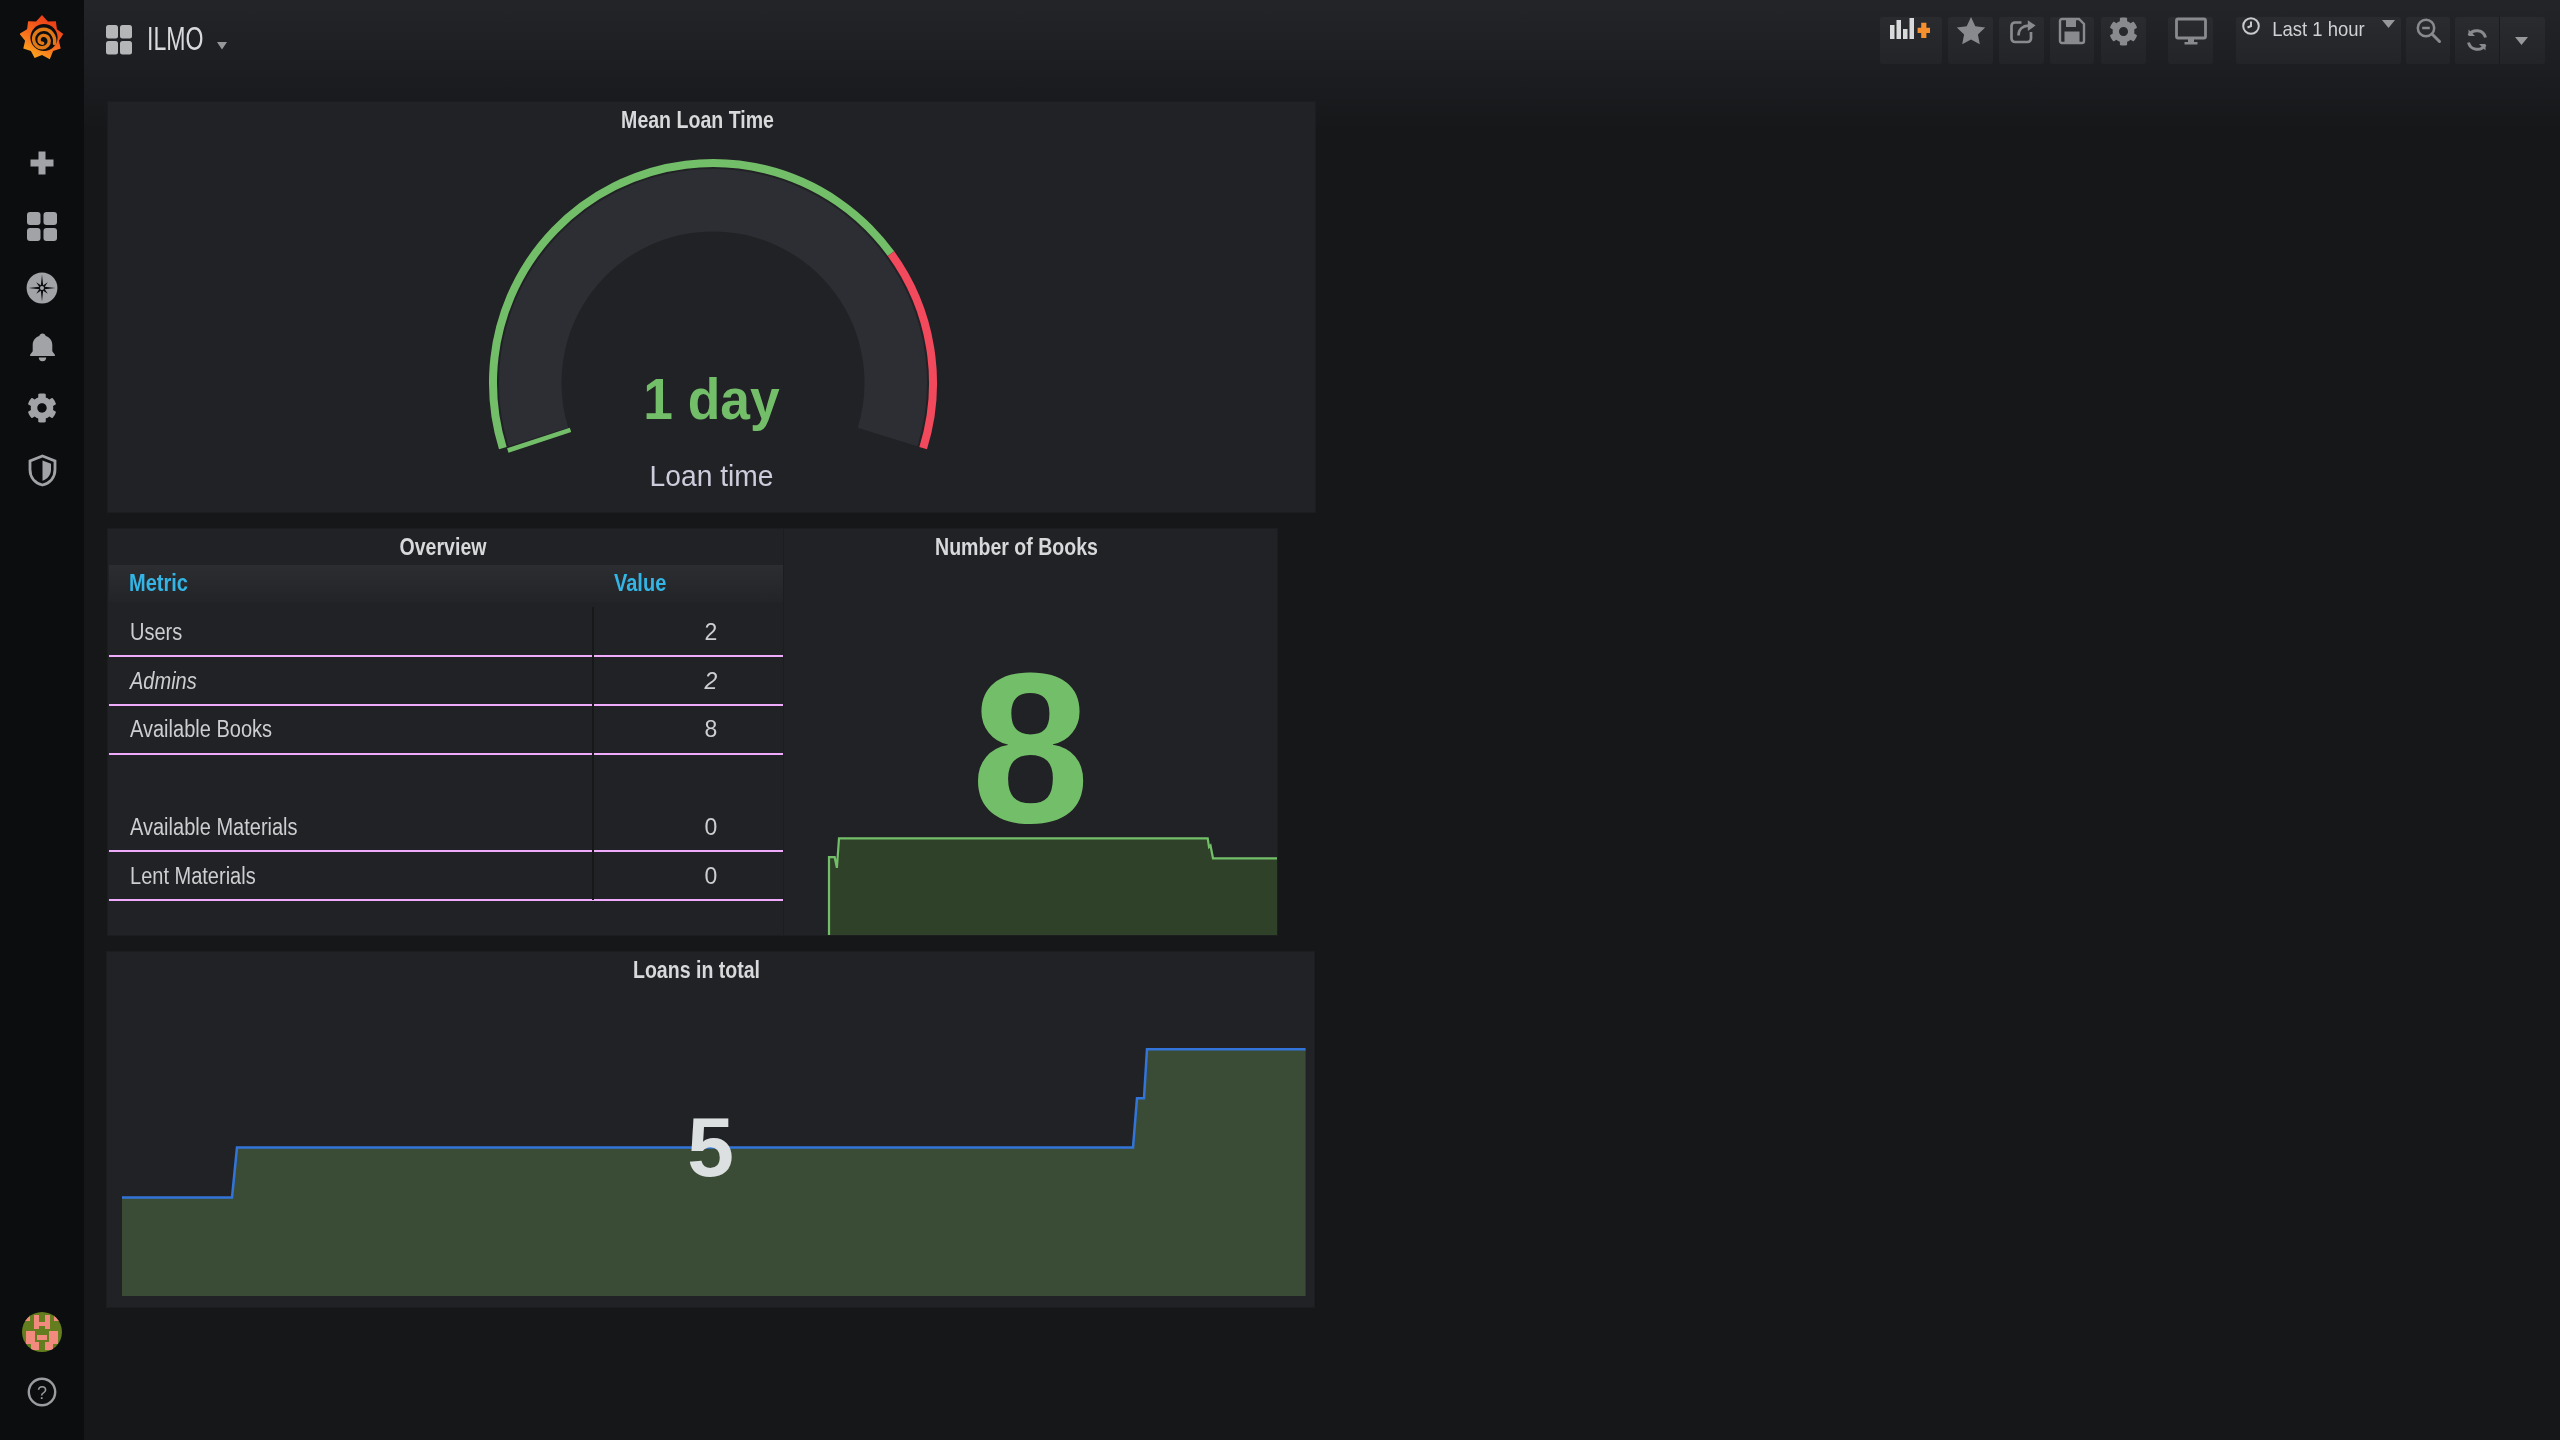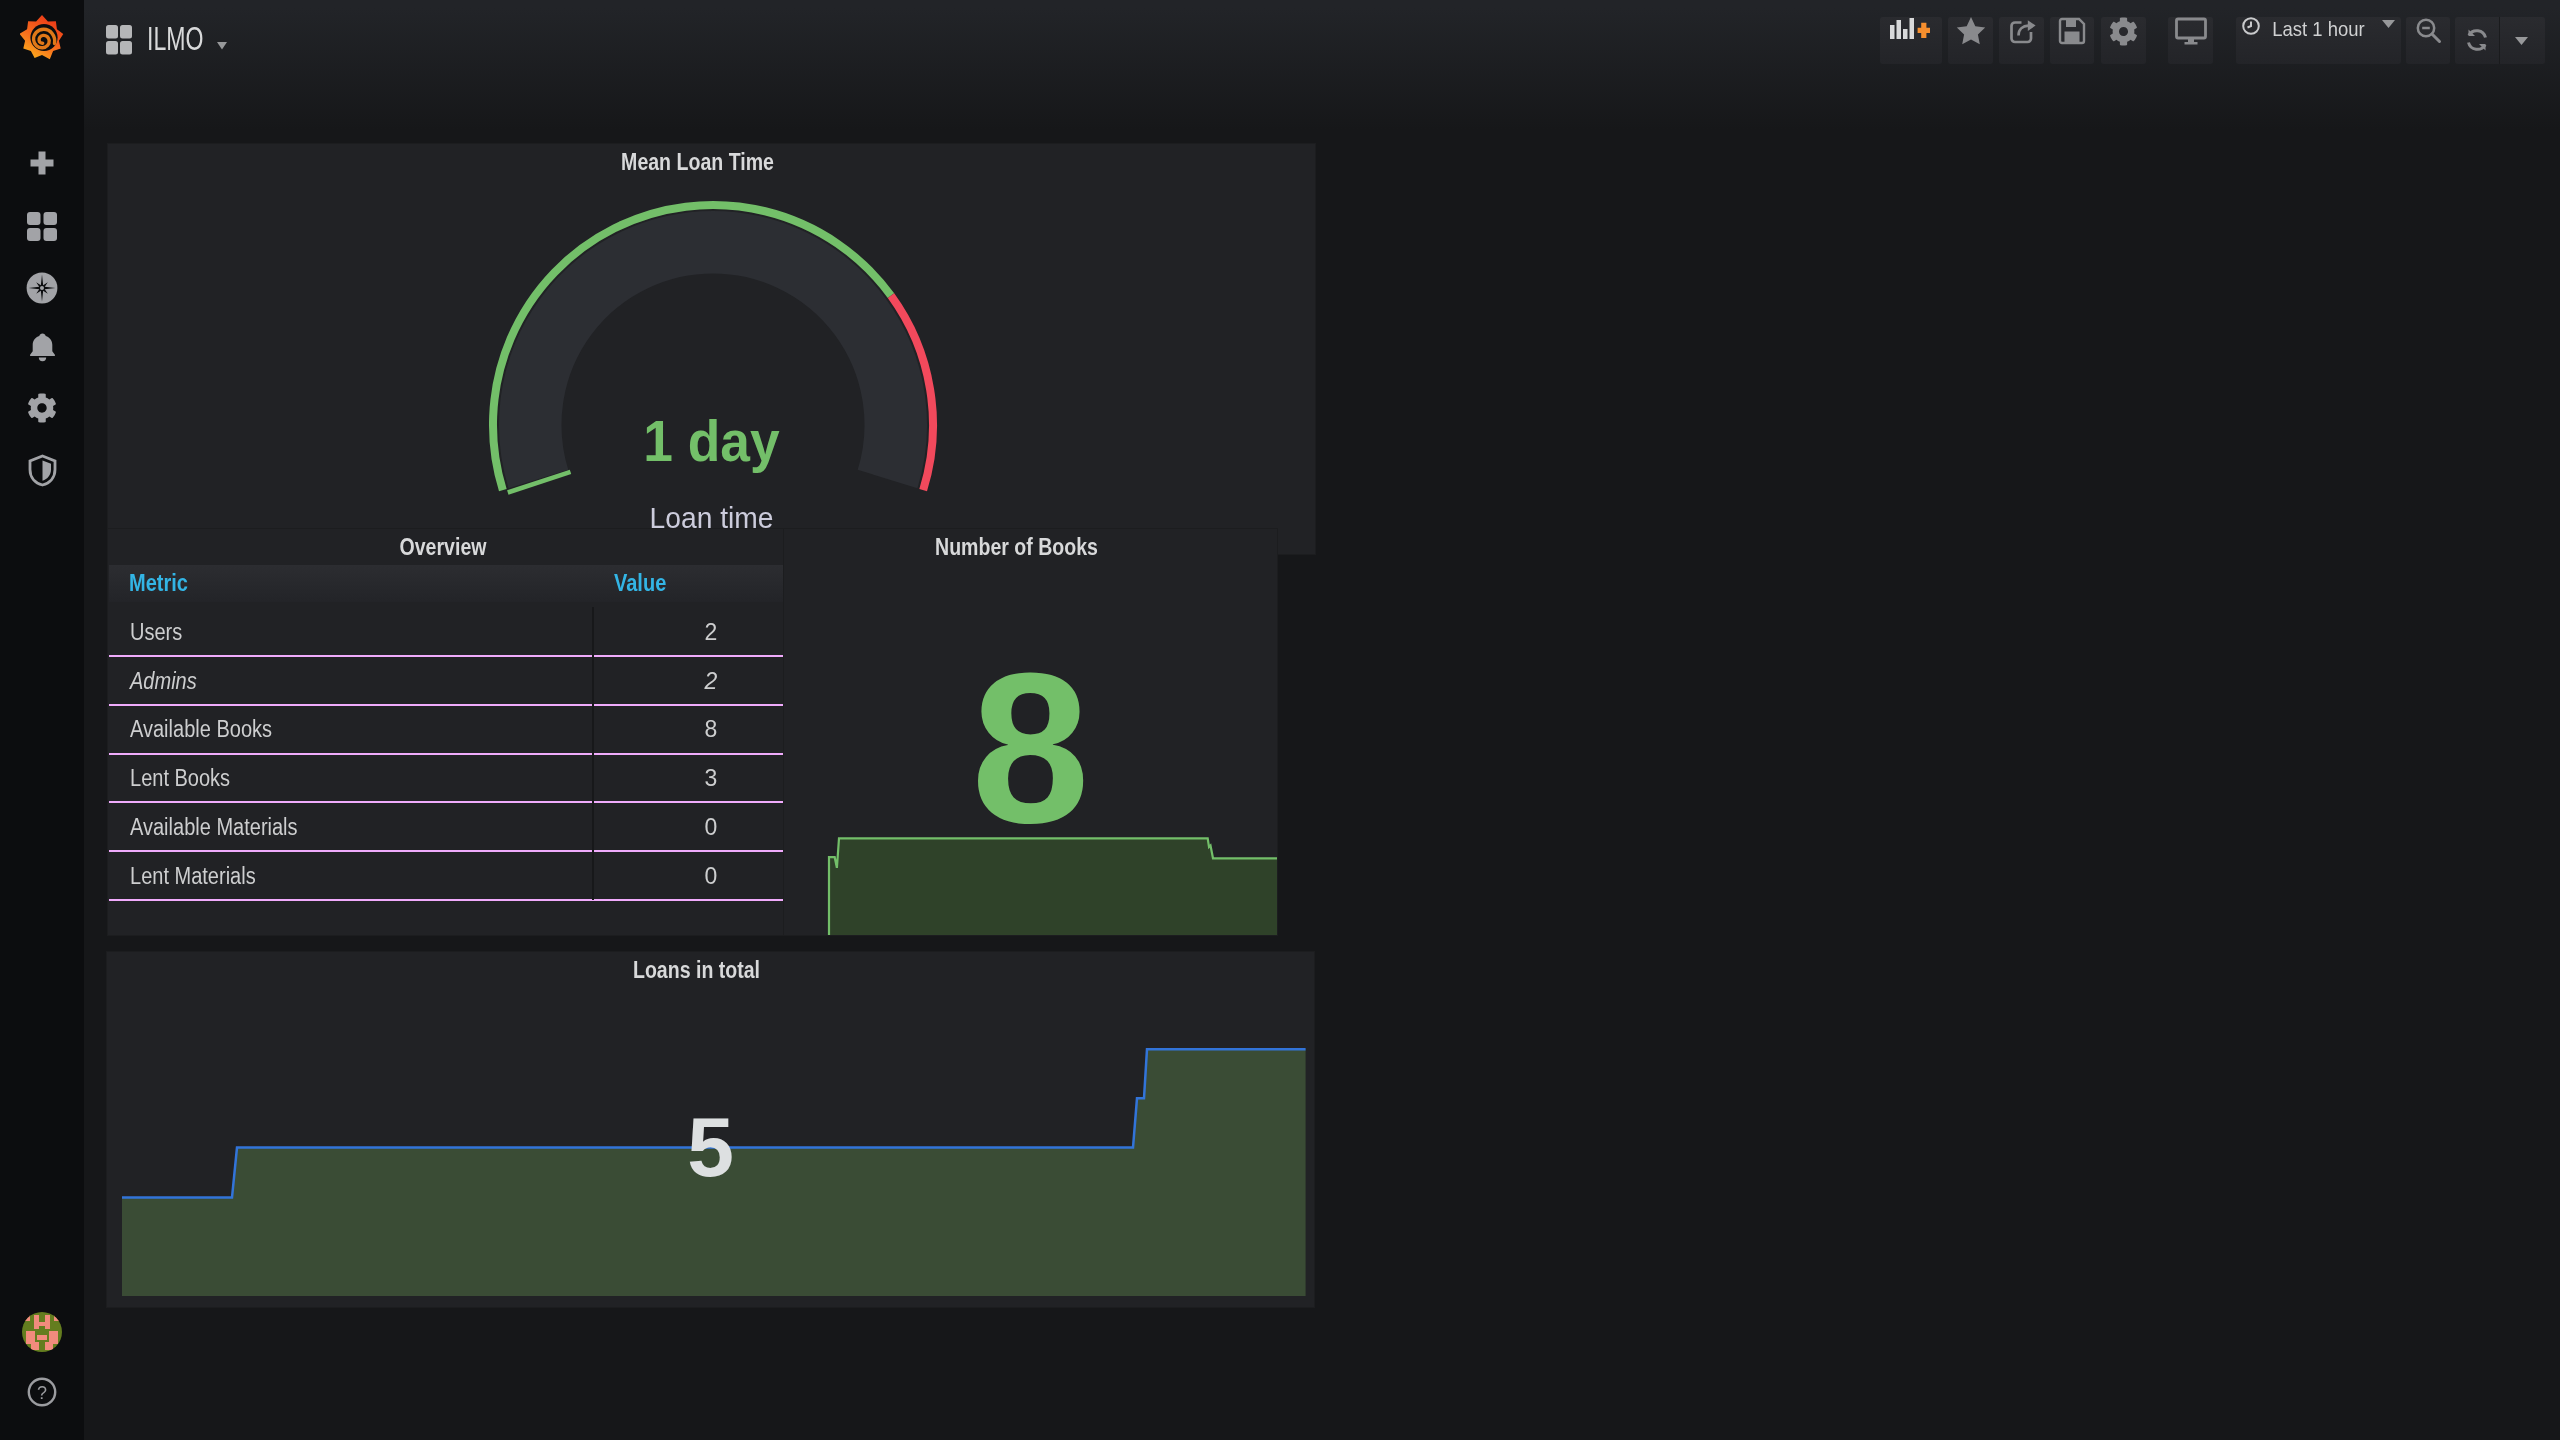--- a/index.html
+++ b/index.html
@@ -178,21 +178,21 @@
     <path d="M4.5,2.5 v6.5 h6.5 z" fill="#898a8d"></path>
     <path d="M4.5,15.5 a9,9 0 0 0 16.6,2.2" fill="none" stroke="#898a8d" stroke-width="3"></path>
     <path d="M21.5,23.5 v-6.5 h-6.5 z" fill="#898a8d"></path>
   </svg>
   <div style="position:absolute;left:44px;top:0;width:1px;height:47px;background:#1a1b1d;"></div>
   <svg width="13" height="8" viewBox="0 0 13 8" style="position:absolute;left:60px;top:20px;">
       <path d="M0,0 h13 l-6.5,8 z" fill="#97989a"></path>
     </svg>
 </div>
 
-<div class="panel" style="left:107px;top:101px;width:1209px;height:412px;margin-top:42px;">
+<div class="panel" style="left:107px;top:101px;width:1209px;height:412px;">
   <div class="ptitle" style="top:5px;">Mean Loan Time</div>
   <svg width="1207" height="410" viewBox="0 0 1207 410" style="position:absolute;left:0;top:0;">
     <path d="M430.42,335.04 A182.75,182.75 0 1 1 779.58,335.04" fill="none" stroke="#2c2e33" stroke-width="62.5"></path>
     <path d="M399.8,348.5 L462.5,327.8" fill="none" stroke="#73bf69" stroke-width="4.5"></path>
     <path d="M394.83,346.06 A220,220 0 0 1 782.98,151.69" fill="none" stroke="#73bf69" stroke-width="8"></path>
     <path d="M782.98,151.69 A220,220 0 0 1 815.17,346.06" fill="none" stroke="#f2495c" stroke-width="8"></path>
   </svg>
   <div style="position:absolute;left:0;width:1207px;top:263px;text-align:center;font-size:58px;font-weight:bold;color:#73bf69;transform:scaleX(0.92) translateZ(0);">1 day</div>
   <div style="position:absolute;left:0;width:1207px;top:357px;text-align:center;font-size:30px;color:#ccccdc;transform:scaleX(0.94) translateZ(0);">Loan time</div>
 </div>
@@ -208,24 +208,20 @@
       <span class="tv">2</span>
     </div>
   <div class="trow" style="top:127px;font-style:italic;">
       <span class="tl">Admins</span>
       <span class="tv">2</span>
     </div>
   <div class="trow" style="top:175.8px;">
       <span class="tl">Available Books</span>
       <span class="tv">8</span>
     </div>
-  <div class="trow" style="top:224.6px;">
-      <span class="tl">Lent Books</span>
-      <span class="tv">3</span>
-    </div>
   <div class="trow" style="top:273.4px;">
       <span class="tl">Available Materials</span>
       <span class="tv">0</span>
     </div>
   <div class="trow" style="top:322.2px;">
       <span class="tl">Lent Materials</span>
       <span class="tv">0</span>
     </div>
   <div style="position:absolute;left:483.6px;top:78.2px;width:2px;height:292.8px;background:#17181a;"></div>
 </div>

